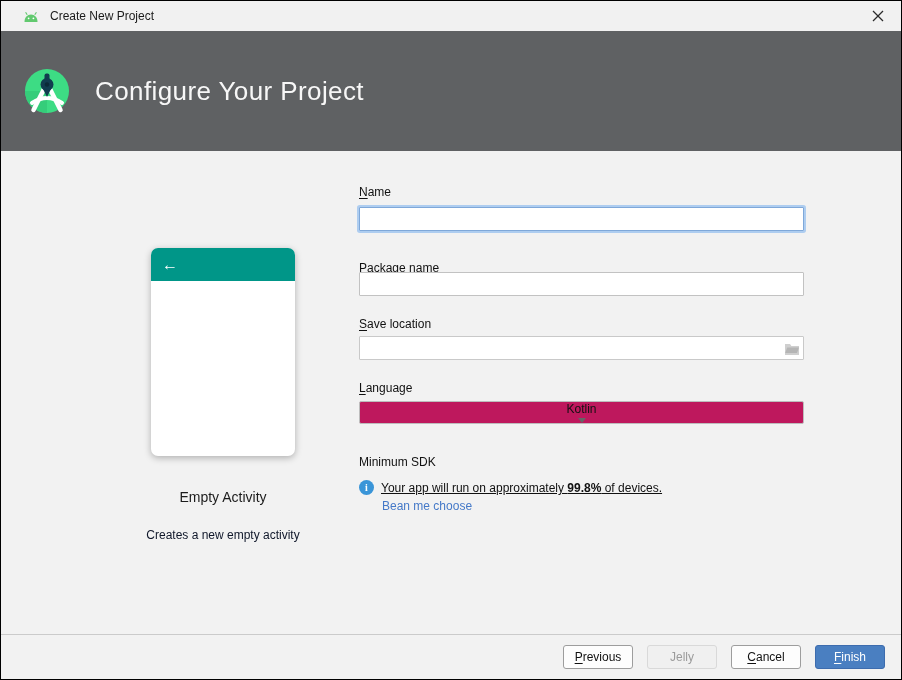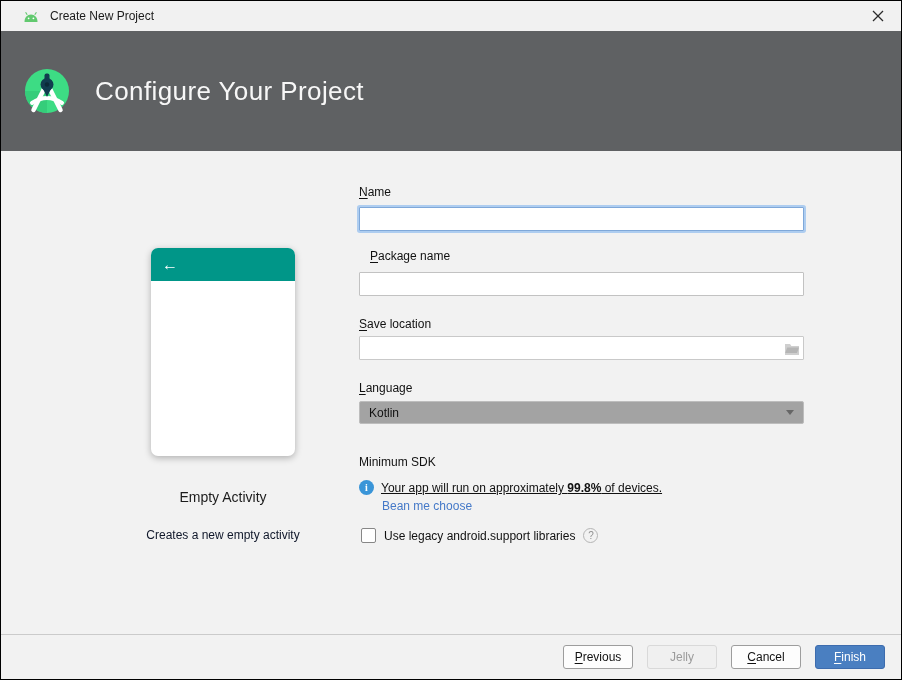--- a/index.html
+++ b/index.html
@@ -73,24 +73,24 @@
     display:flex; align-items:center;
   }
   .input-wrap input {
     flex:1; border:none; outline:none; height:100%;
     font-family:"Liberation Sans", sans-serif; font-size:12px; padding:0 7px;
     background:transparent;
   }
   .folder-btn { width:22px; height:100%; display:flex; align-items:center; justify-content:center; cursor:pointer; }
 
   .combo {
-    position:absolute; height:23px; background:#a3a3a3;
+    position:absolute; height:23px; background:#be185d;
     border:1px solid #bdbdbd; border-radius:2px;
     display:flex; align-items:center; justify-content:space-between;
-    padding:0 9px 0 9px; font-size:12px; color:#111; cursor:default;
+    padding:0 9px 0 9px; font-size:12px; color:#111; cursor:default;flex-direction:column;
   }
   .combo-arrow {
     width:0; height:0; border-left:4.5px solid transparent;
     border-right:4.5px solid transparent; border-top:5px solid #666666;
   }
 
   .info-icon {
     position:absolute; width:15px; height:15px; border-radius:50%;
     background:#3a95d8; color:#ffffff; font-size:10px; font-weight:bold;
     display:flex; align-items:center; justify-content:center;
@@ -173,21 +173,21 @@
       <div class="preview-card-header">
         <span class="back-arrow">←</span>
       </div>
     </div>
     <div class="preview-title">Empty Activity</div>
     <div class="preview-desc">Creates a new empty activity</div>
 
     <label class="field-label" style="left:358px; top:34px;"><u>N</u>ame</label>
     <input class="text-input focused" style="left: 358px; top: 56px; width: 445px;" value="">
 
-    <label class="field-label" style="left:358px; top:98px;margin-left:11px;"><u>P</u>ackage name</label>
+    <label class="field-label" style="left:358px; top:110px;"><u>P</u>ackage name</label>
     <input class="text-input" style="left: 358px; top: 121px; width: 445px;" value="">
 
     <label class="field-label" style="left:358px; top:166px;"><u>S</u>ave location</label>
     <div class="input-wrap" style="left:358px; top:185px; width:445px;">
       <input value="" style="">
       <div class="folder-btn">
         <svg width="16" height="13" viewBox="0 0 16 13">
           <path d="M1 2 h5 l1.4 2 H15 v9 H1 Z" fill="#cfcfcf"></path>
           <path d="M3.2 5.5 H15 L13 11 H1.2 Z" fill="#b5b5b5"></path>
         </svg>
@@ -199,25 +199,20 @@
       <span>Kotlin</span>
       <span class="combo-arrow"></span>
     </div>
 
     <label class="field-label" style="left:358px; top:304px;">Minimum SDK</label>
 
     <span class="info-icon" style="left:358px; top:329px;">i</span>
     <span class="info-text" style="left:380px; top:330px;"><span>Your app will run on approximately </span><b>99.8%</b><span> of devices.</span></span>
     <span class="link" style="left:381px; top:348px;">Bean me choose</span>
 
-    <div class="checkbox-row" style="left:360px; top:377px;">
-      <span class="checkbox"></span>
-      <span class="checkbox-label">Use legacy android.support libraries</span>
-      <span class="help-icon">?</span>
-    </div>
   </div>
 
   <div class="footer">
     <div class="btn btn-default"><u>P</u>revious</div>
     <div class="btn btn-disabled">Jelly</div>
     <div class="btn btn-default"><u>C</u>ancel</div>
     <div class="btn btn-primary"><u>F</u>inish</div>
   </div>
 
 </div>

